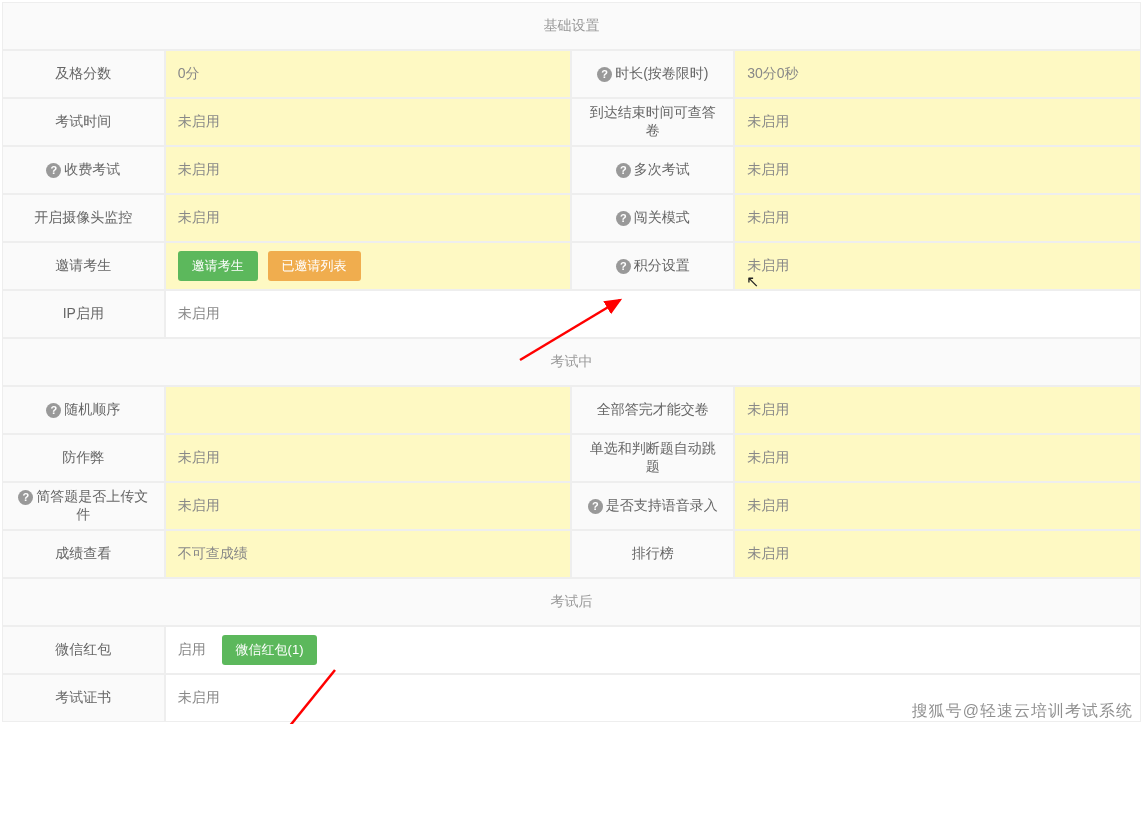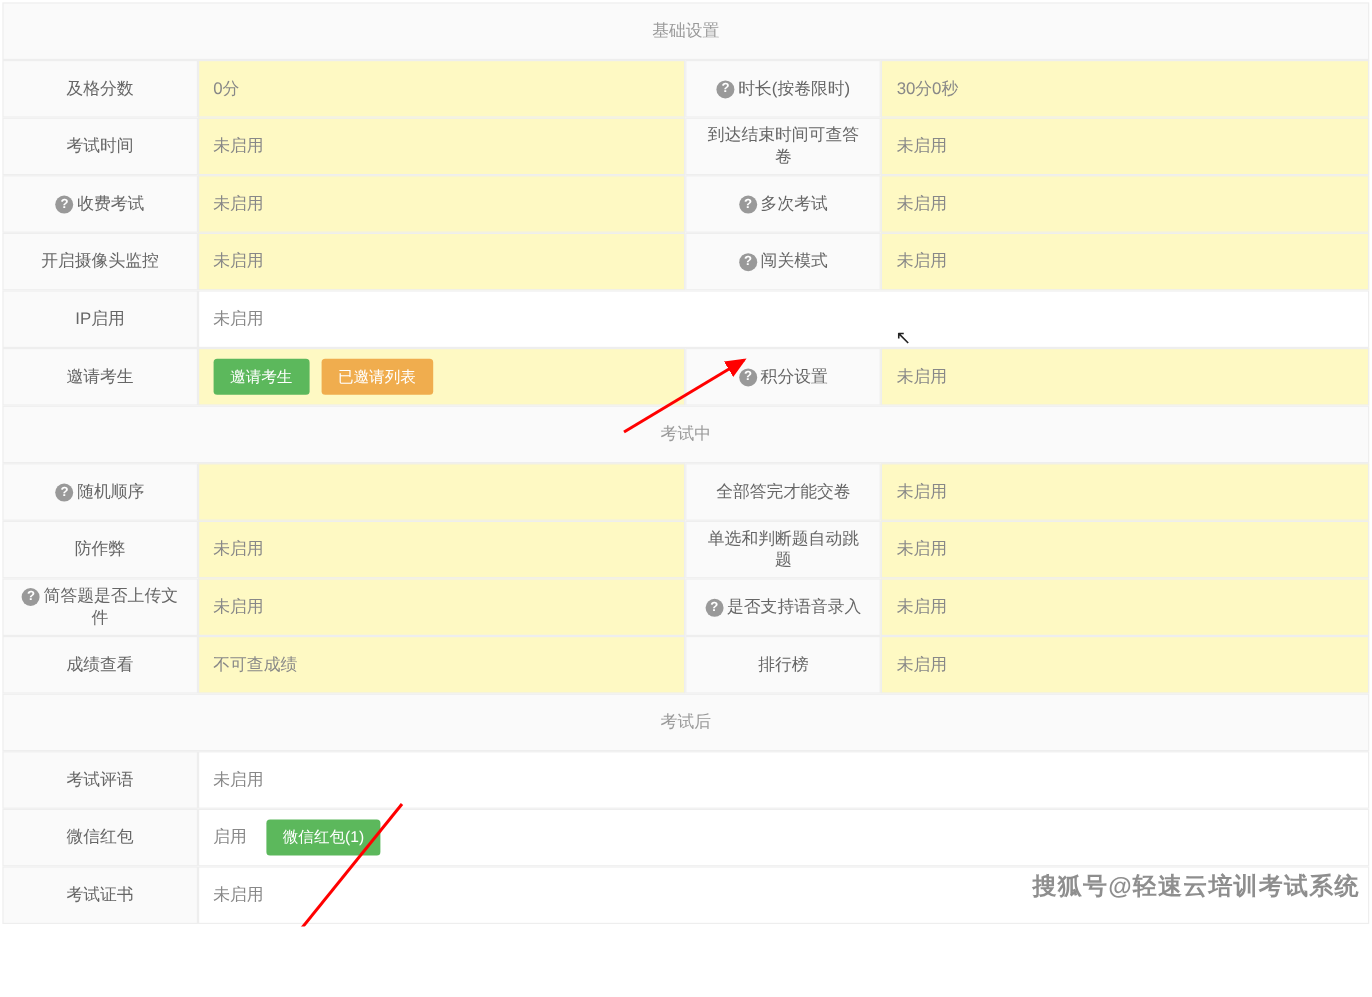--- a/index.html
+++ b/index.html
@@ -74,23 +74,23 @@
   }
   .btn-green { background: #5cb85c; }
   .btn-orange { background: #f0ad4e; }
   .arrow {
     position: absolute;
     pointer-events: none;
   }
   .watermark {
     position: absolute;
     right: 10px;
-    bottom: 20px;
-    font-size: 20px;
-    font-weight: bold;
+    bottom: 2px;
+    font-size: 16px;
+    font-weight: normal;
     color: #333;
     opacity: 0.55;
     letter-spacing: 1px;
   }
   .cursor {
     position: absolute;
     left: 746px;
     top: 272px;
     font-size: 16px;
     color: #222;
@@ -130,35 +130,35 @@
   </tr>
 
   <tr>
     <td class="label-cell"><span>开启摄像头监控</span></td>
     <td class="value-cell"><span>未启用</span></td>
     <td class="label-cell"><span class="help-icon">?</span><span>闯关模式</span></td>
     <td class="value-cell"><span>未启用</span></td>
   </tr>
 
   <tr>
-    <td class="label-cell"><span>IP启用</span></td>
-    <td class="value-wide" colspan="3"><span>未启用</span></td>
-  </tr>
-
-  <tr>
     <td class="label-cell"><span>邀请考生</span></td>
     <td class="value-cell">
       <button class="btn btn-green">邀请考生</button>
       <button class="btn btn-orange">已邀请列表</button>
     </td>
     <td class="label-cell"><span class="help-icon">?</span><span>积分设置</span></td>
     <td class="value-cell"><span>未启用</span></td>
   </tr>
 
   <tr>
+    <td class="label-cell"><span>IP启用</span></td>
+    <td class="value-wide" colspan="3"><span>未启用</span></td>
+  </tr>
+
+  <tr>
           <th colspan="4" class="section-header">考试中</th>
         </tr>
 
   <tr>
     <td class="label-cell"><span class="help-icon">?</span><span>随机顺序</span></td>
     <td class="value-cell"><span></span></td>
     <td class="label-cell"><span>全部答完才能交卷</span></td>
     <td class="value-cell"><span>未启用</span></td>
   </tr>
 
@@ -180,24 +180,20 @@
     <td class="label-cell"><span>成绩查看</span></td>
     <td class="value-cell"><span>不可查成绩</span></td>
     <td class="label-cell"><span>排行榜</span></td>
     <td class="value-cell"><span>未启用</span></td>
   </tr>
 
   <tr>
           <th colspan="4" class="section-header">考试后</th>
         </tr>
 
-  <tr>
-    <td class="label-cell"><span>考试评语</span></td>
-    <td class="value-wide" colspan="3"><span>未启用</span></td>
-  </tr>
 
   <tr>
     <td class="label-cell"><span>微信红包</span></td>
     <td class="value-wide" colspan="3">
       <span style="margin-right:12px;margin-top:11px;">启用</span>
       <button class="btn btn-green">微信红包(1)</button>
     </td>
   </tr>
 
   <tr>

